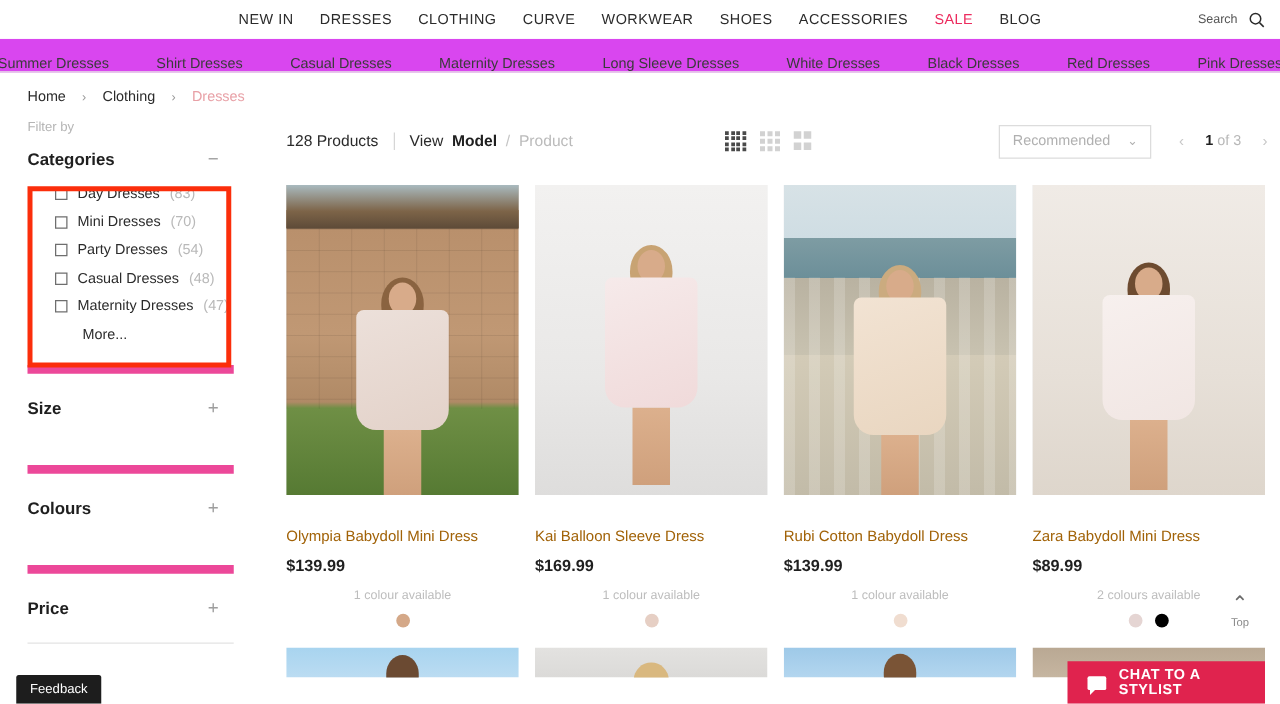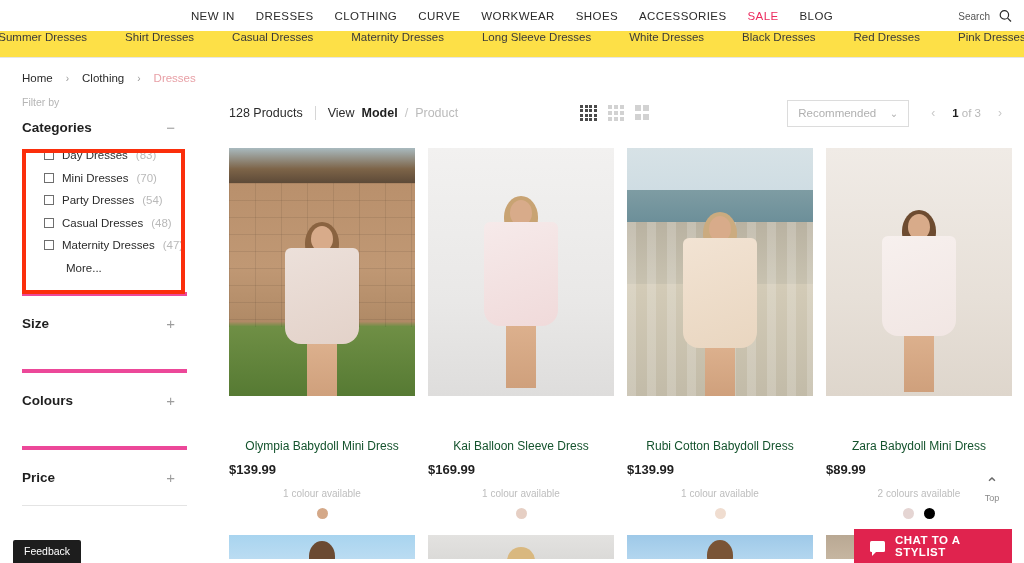--- a/index.html
+++ b/index.html
@@ -36,25 +36,25 @@
     transform: translateY(-50%);
     display: flex; align-items: center; gap: 9px;
   }
   .search-label { font-size: 10px; color: #555; }
   .search-icon svg { display: block; }
 
   
   .subnav {
     height: 27px;
     display: flex;
-    align-items: flex-start;
+    align-items: flex-end;
     justify-content: center;
     gap: 38px;
     border-bottom: 1px solid #e6e6e6;
-    background: #fde047;
+    background: #d946ef;
   }
   .subnav a {
     font-size: 11.5px;
     color: #3a3a3a;
     text-decoration: none;
     white-space: nowrap;
   }
 
   
   .breadcrumb {
@@ -89,41 +89,41 @@
     border: 1px solid #6e6e6e;
     background: #fff; flex-shrink: 0;
   }
   .cat-label { color: #2b2b2b; }
   .cat-count { color: #b9b9b9; }
   .more-link {
     padding-left: 22px; font-size: 11.5px; color: #2b2b2b;
     margin-top: 2px;
   }
   .filter-section {
-    border-top: 4px solid #ec4899;
+    border-top: 7px solid #ec4899;
     margin-top: 18px; padding-top: 20px;
     display: flex; align-items: center; justify-content: space-between;
     padding-right: 12px; padding-bottom: 20px;
   }
   .filter-section .title { font-size: 13.5px; font-weight: bold; color: #1f1f1f; }
   .filter-section .toggle { font-size: 15px; color: #9d9d9d; line-height: 1; }
   .sidebar-divider-last { border-top: 1px solid #e4e4e4; }
 
   
   .annotation-box {
     position: absolute;
     left: 0px; top: 0px;
     width: 163px; height: 145px;
     border: 4px solid #fb2e0b;
     pointer-events: none;
     z-index: 40;
   }
 
   
-  .main { flex: 1; padding-left: 42px; padding-right: 12px; }
+  .main { flex: 1; padding-left: 42px; padding-right: 0; }
 
   .toolbar {
     display: flex; align-items: center;
     height: 34px; margin-bottom: 18px;
     padding-right: 10px;
   }
   .prod-count { font-size: 12.5px; color: #2b2b2b; }
   .tb-divider {
     width: 1px; height: 14px; background: #d6d6d6;
     margin: 0 12px;
@@ -218,22 +218,22 @@
   .scene-d { background: linear-gradient(180deg,#f0ebe6 0%, #e7e0d8 60%, #ded6cc 100%); }
 
   
   .model { position:absolute; left:50%; transform:translateX(-50%); bottom:0; }
   .m-head { width:22px; height:26px; border-radius:50%; background:#d8ab8a; margin:0 auto; position:relative; z-index:2; }
   .m-hair { position:absolute; width:34px; height:42px; border-radius:50% 50% 46% 46%; background:#7a5638; left:50%; transform:translateX(-50%); top:-4px; z-index:1; }
   .m-dress { width:74px; border-radius:6px 6px 16px 16px; margin:-4px auto 0; position:relative; z-index:3; }
   .m-legs { width:30px; margin:0 auto; background:linear-gradient(180deg,#dcb08d,#cfa07c); }
 
   .card-title {
-    text-align: center; font-size: 12px; color: #14532d;
-    margin-top: 43px;
+    font-size: 12px; color: #a16207;
+    margin-top: 26px;
   }
   .card-price {
     font-size: 13px; font-weight: bold;
     color: #1f1f1f; margin-top: 9px;
   }
   .card-colours {
     text-align: center; font-size: 10px; color: #bdbdbd; margin-top: 11px;
   }
   .swatches {
     display: flex; justify-content: center; gap: 10px; margin-top: 9px;

